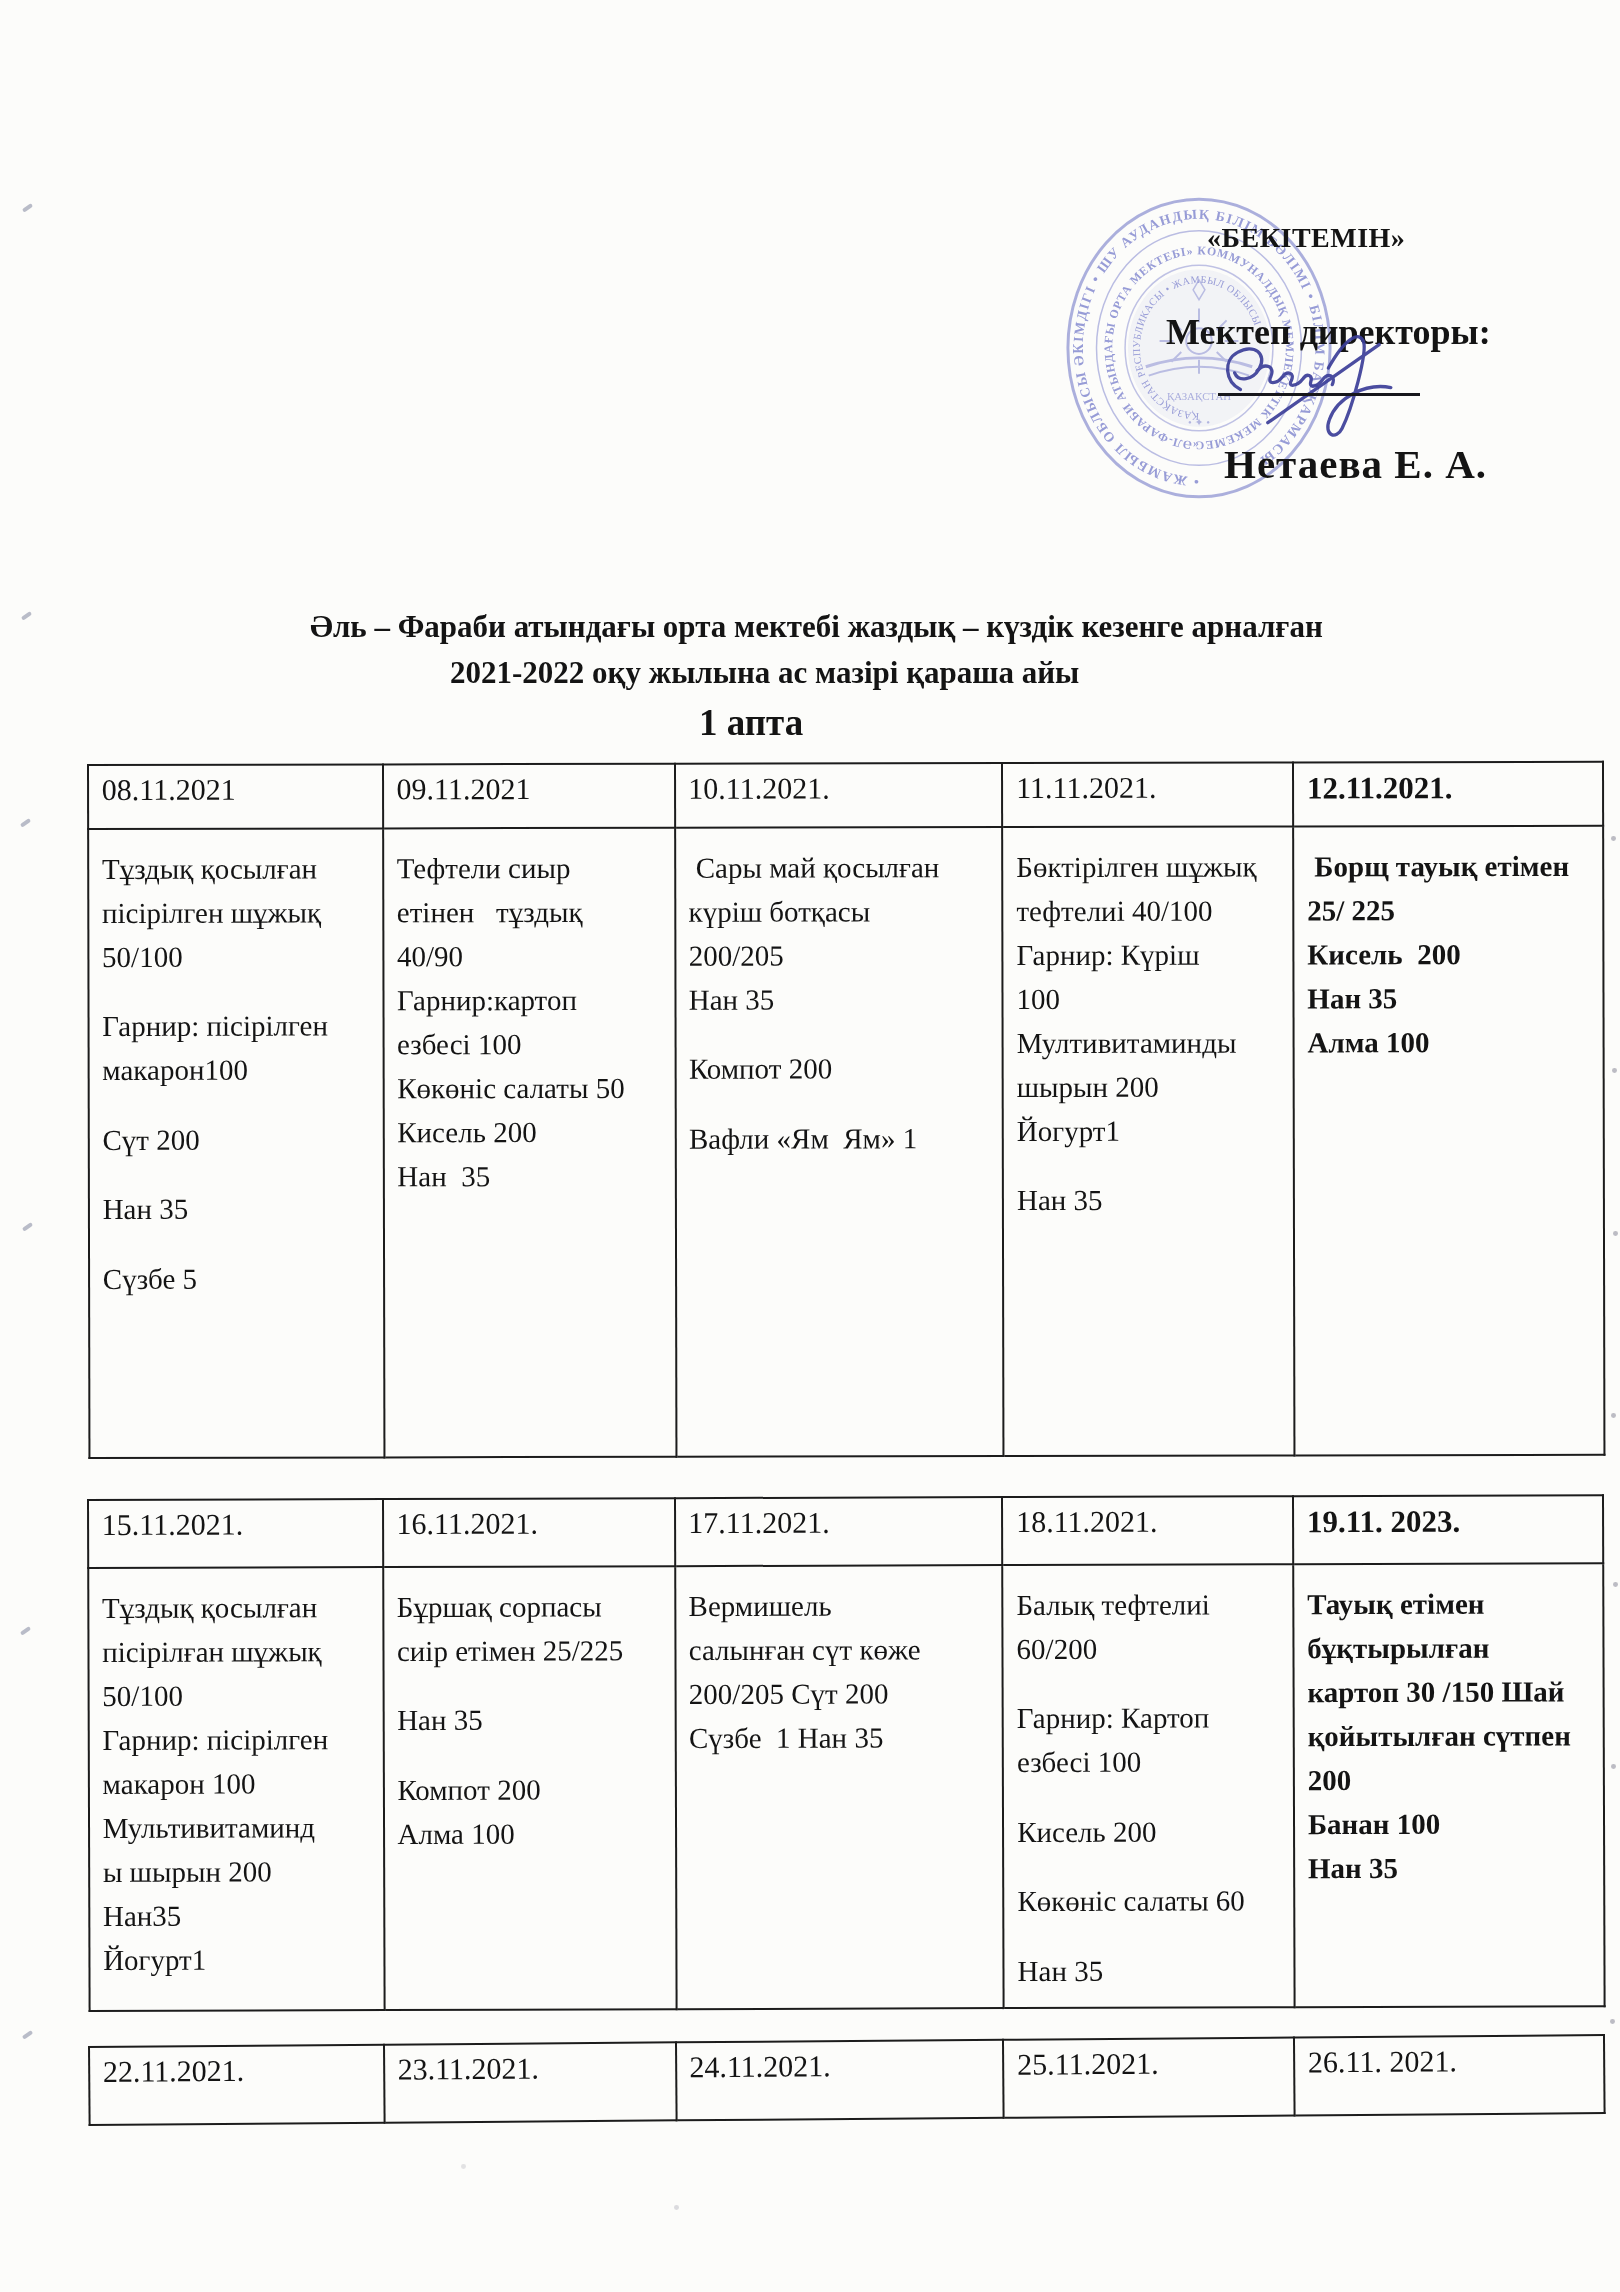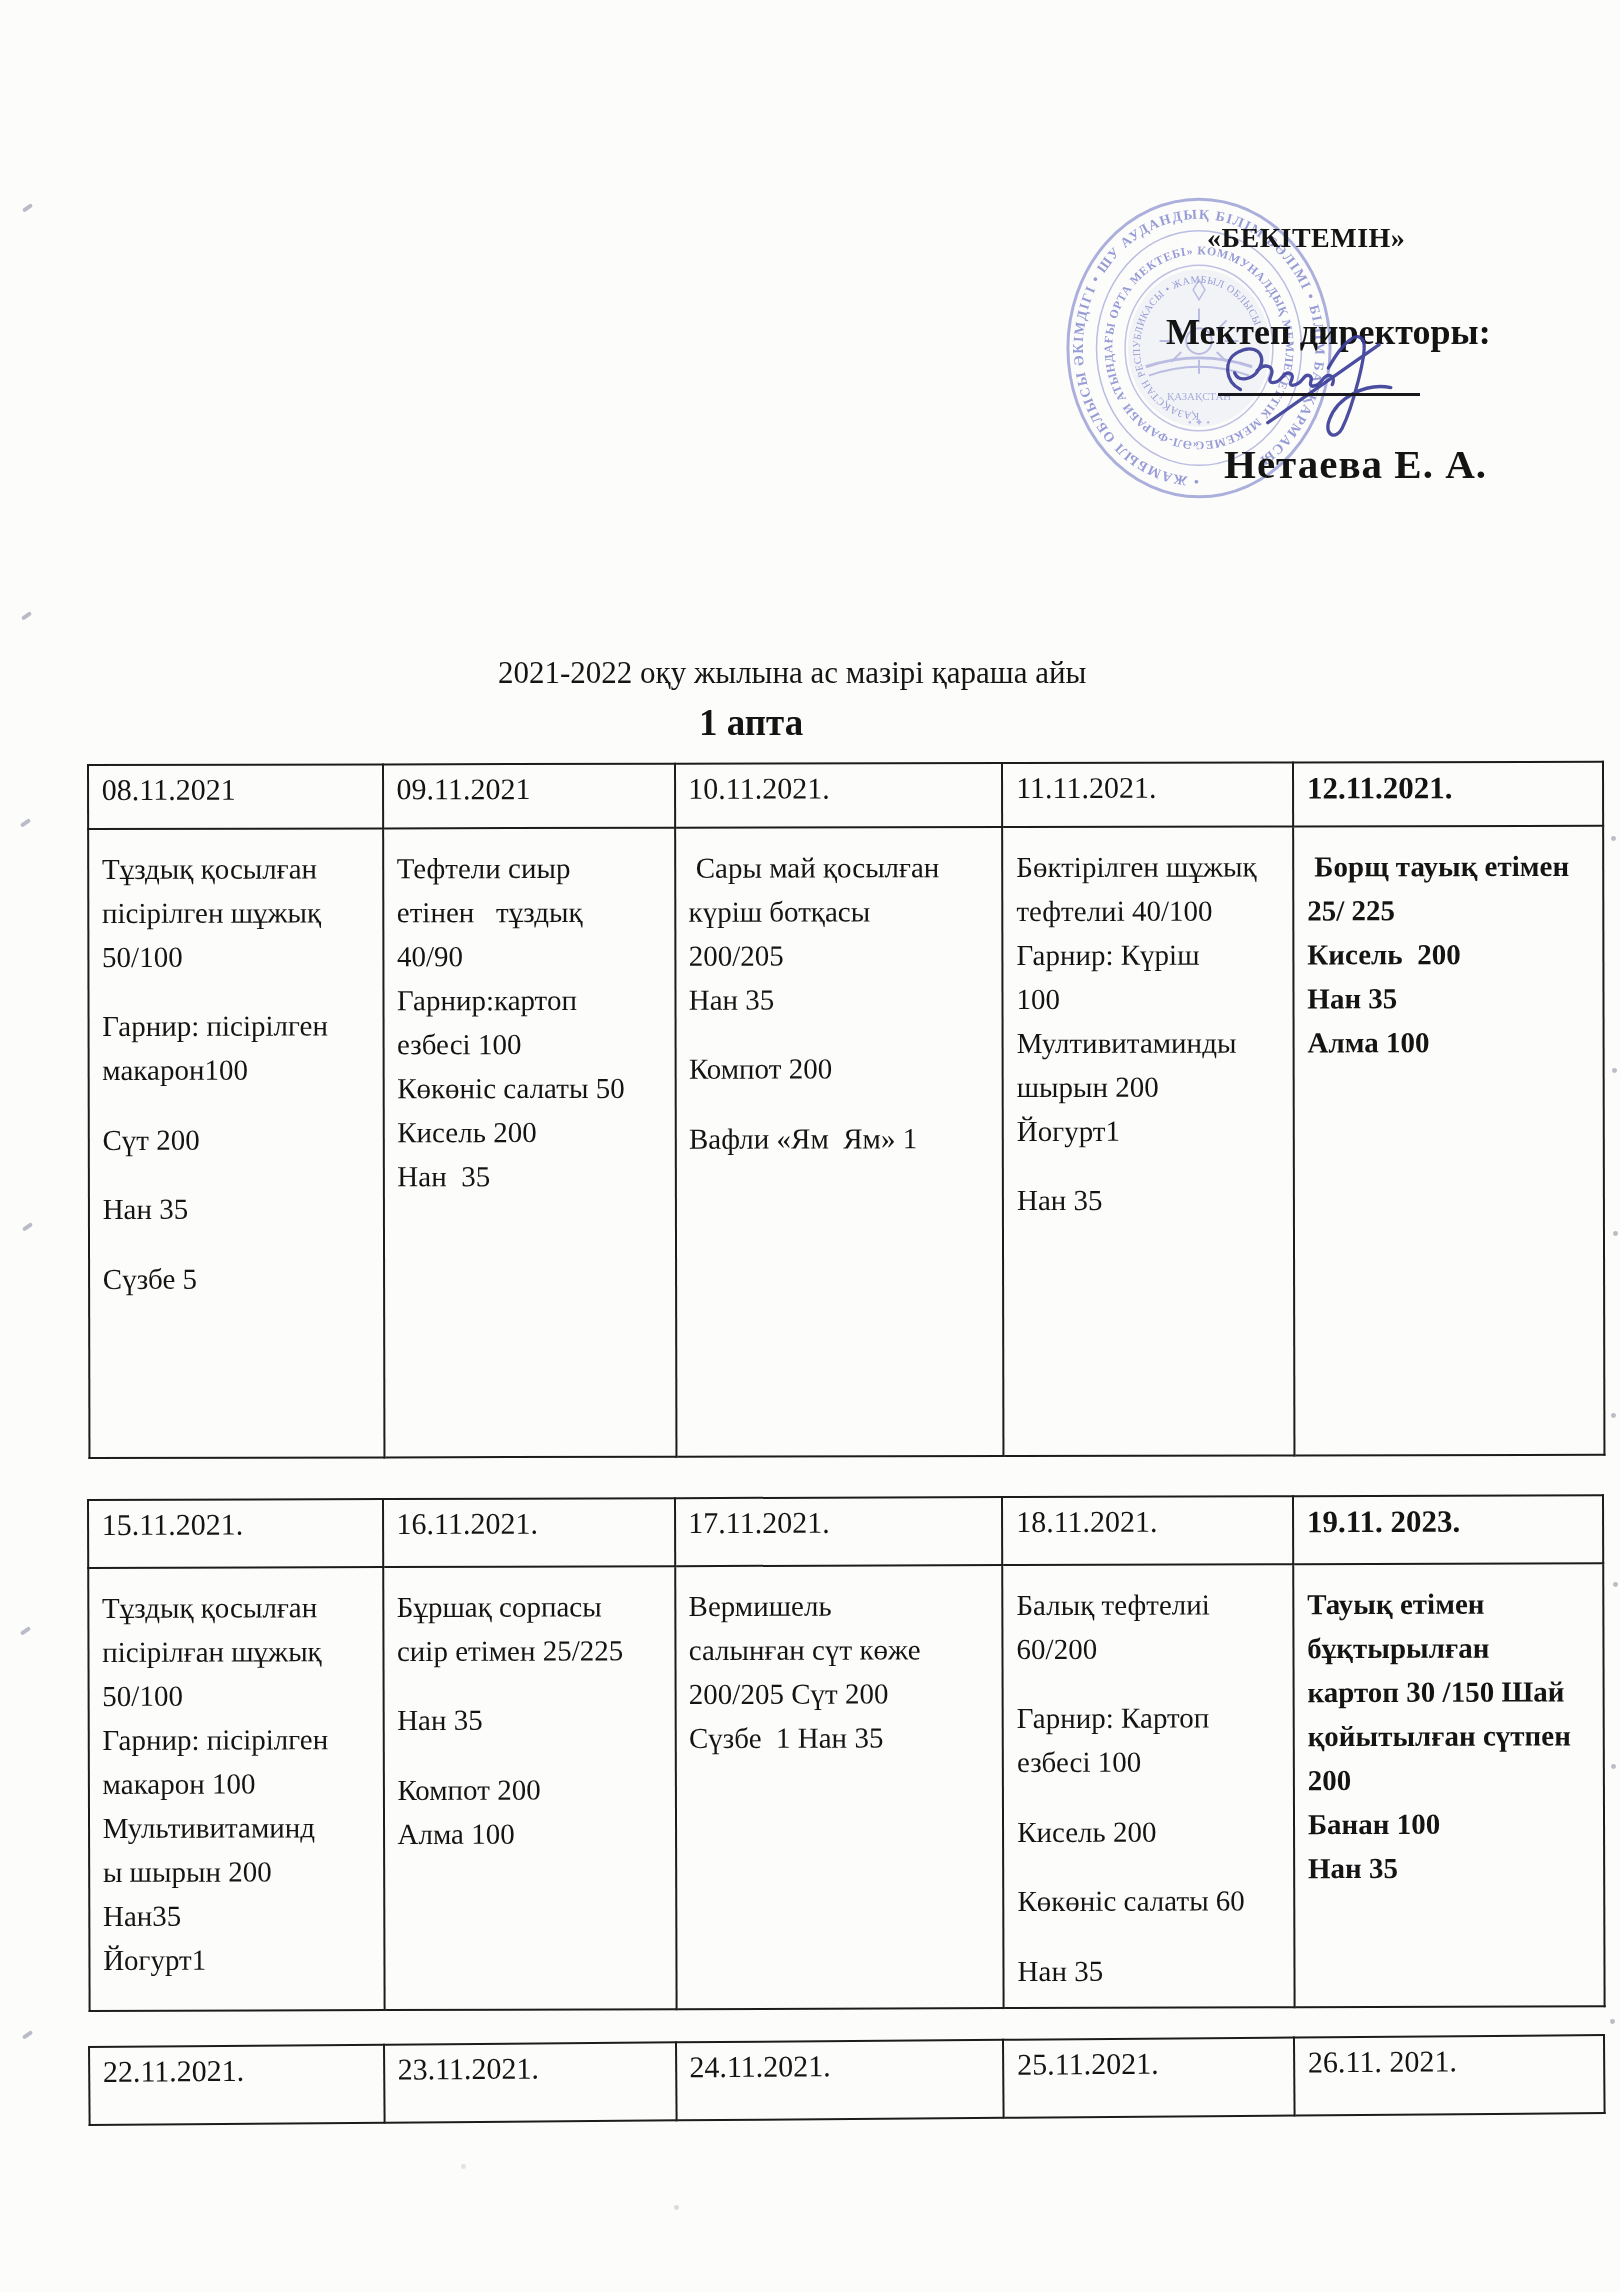--- a/index.html
+++ b/index.html
@@ -19,21 +19,21 @@
   .ring-middle{font-size:12px;font-weight:bold;letter-spacing:.8px;}
   .ring-inner{font-size:10.5px;letter-spacing:.5px;}
   .approve{position:absolute;left:1207px;top:222px;font-size:28px;font-weight:bold;letter-spacing:0.5px;}
   .dir-label{position:absolute;left:1166px;top:311px;font-size:36px;font-weight:bold;}
   .sig{position:absolute;left:1211px;top:327px;width:223px;height:125px;}
   .sig-line{position:absolute;left:1218px;top:393px;width:202px;height:2.9px;background:#17171c;}
   .dir-name{position:absolute;left:1224px;top:440px;font-size:41px;font-weight:bold;letter-spacing:1px;}
 
   
   .title-l1{position:absolute;left:310px;top:609px;font-size:31px;font-weight:bold;white-space:pre;}
-  .title-l2{position:absolute;left:450px;top:655px;font-size:31px;font-weight:normal;white-space:pre;margin-left:48px;}
+  .title-l2{position:absolute;left:450px;top:655px;font-size:31px;font-weight:bold;white-space:pre;}
   .title-l3{position:absolute;left:699px;top:701px;font-size:37px;font-weight:bold;white-space:pre;}
 
   
   table.menu{
     position:absolute;
     border-collapse:collapse;
     table-layout:fixed;
     width:1517px;
   }
   .menu td{
@@ -101,20 +101,21 @@
     <g fill="none" stroke="#3c3f99" stroke-width="3.4" stroke-linecap="round" opacity=".92">
       <path d="M30,64 C14,56 12,34 27,26 C44,16 58,28 49,43 C43,54 28,57 24,47"></path>
       <path d="M47,45 C55,36 66,40 61,51 C57,59 67,59 73,51 C78,44 86,47 82,55 C78,62 88,61 94,53 C98,47 104,49 102,56 C100,63 108,62 114,54 C120,46 128,50 124,59"></path>
       <path d="M120,42 C138,10 152,4 156,15 C160,27 144,84 134,104 C128,116 115,111 121,95 C129,72 158,57 184,62"></path>
       <path d="M58,98 L172,18"></path>
     </g>
   </svg>
   <div class="sig-line"></div>
   <div class="dir-name">Нетаева  Е. А.</div>
 
+  <div class="title-l1">Әль – Фараби атындағы орта мектебі жаздық – күздік кезенге арналған</div>
   <div class="title-l2">2021-2022 оқу жылына ас мазірі қараша айы</div>
   <div class="title-l3">1 апта</div>
 
   <table class="menu" id="t1">
     <colgroup>
         <col style="width:294px">
         <col style="width:291px">
         <col style="width:327px">
         <col style="width:290px">
         <col style="width:309px">

